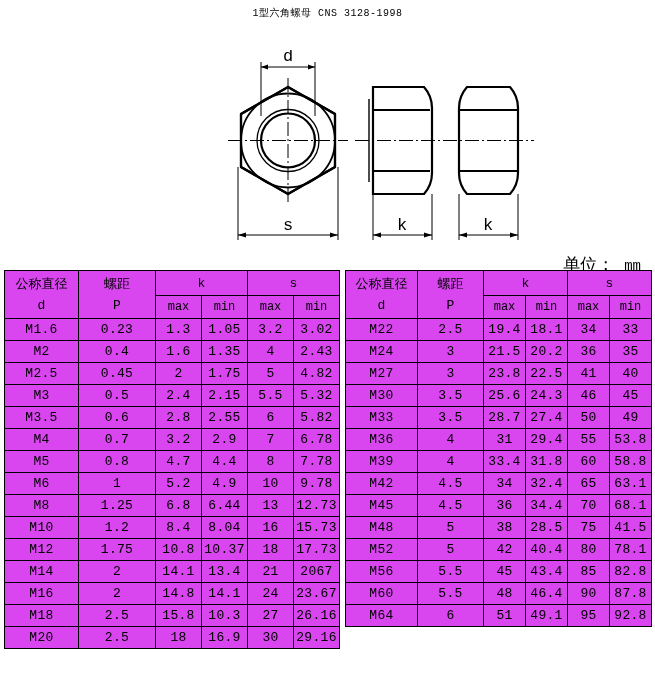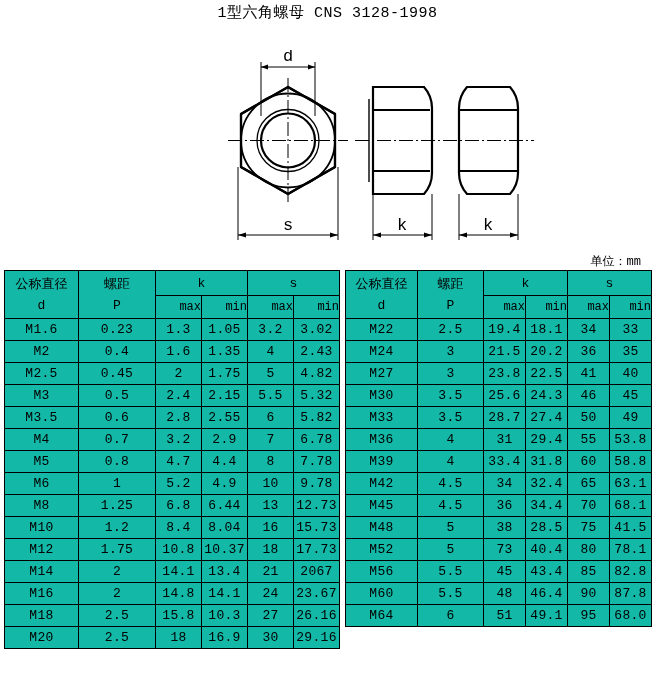--- a/index.html
+++ b/index.html
@@ -18,21 +18,21 @@
 
   
   .title-block {
     position: absolute;
     top: 4px;
     left: 0;
     width: 655px;
     text-align: center;
   }
   .title-cn {
-    font-size: 15px;
+    font-size: 10px;
     line-height: 20px;
     letter-spacing: 0.5px;
     white-space: nowrap;
   }
   .title-en {
     font-size: 15px;
     line-height: 20px;
     letter-spacing: 0.5px;
     white-space: nowrap;
   }
@@ -48,36 +48,36 @@
   .drawing svg { display: block; }
 
   
   .unit-note {
     position: absolute;
     top: 253px;
     right: 14px;
     font-size: 12px;
     white-space: nowrap;
   }
-  .unit-note .u-cn { font-size: 12px; }
-  .unit-note .u-mm { font-size: 12px; }
+  .unit-note .u-cn { font-size: 17px; }
+  .unit-note .u-mm { font-size: 14px; margin-left: 10px; }
 
   
   .tbl-wrap {
     position: absolute;
     top: 270px;
   }
   .tbl-left  { left: 4px;   width: 335px; }
   .tbl-right { left: 345px; width: 306px; }
 
   table.spec {
     border-collapse: collapse;
     width: 100%;
     table-layout: fixed;
-    background: #14b8a6;
+    background: #d946ef;
   }
   table.spec th,
   table.spec td {
     border: 1px solid #000;
     text-align: center;
     vertical-align: middle;
     padding: 0;
     font-weight: normal;
     font-family: "Liberation Mono", "DejaVu Sans Mono", monospace;
   }
@@ -87,21 +87,20 @@
     font-size: 13px;
     line-height: 21px;
   }
   table.spec th.h-group {
     height: 24px;
     font-size: 13px;
   }
   table.spec th.h-sub {
     height: 22px;
     font-size: 12px;
-    text-align: right;
   }
   table.spec th .cn  { display: block; font-size: 13px; line-height: 21px; }
   table.spec th .sym { display: block; font-size: 13px; line-height: 21px; }
 
   table.spec td {
     height: 21px;
     font-size: 13px;
     letter-spacing: 0.3px;
   }
   
@@ -475,21 +474,21 @@
           <td class="cell-dia">M48</td>
           <td>5</td>
           <td>38</td>
           <td>28.5</td>
           <td>75</td>
           <td>41.5</td>
         </tr>
         <tr>
           <td class="cell-dia">M52</td>
           <td>5</td>
-          <td>73</td>
+          <td>42</td>
           <td>40.4</td>
           <td>80</td>
           <td>78.1</td>
         </tr>
         <tr>
           <td class="cell-dia">M56</td>
           <td>5.5</td>
           <td>45</td>
           <td>43.4</td>
           <td>85</td>
@@ -502,17 +501,17 @@
           <td>46.4</td>
           <td>90</td>
           <td>87.8</td>
         </tr>
         <tr>
           <td class="cell-dia">M64</td>
           <td>6</td>
           <td>51</td>
           <td>49.1</td>
           <td>95</td>
-          <td>68.0</td>
+          <td>92.8</td>
         </tr>
       </tbody>
   </table>
 </div>
 
 </body></html>

